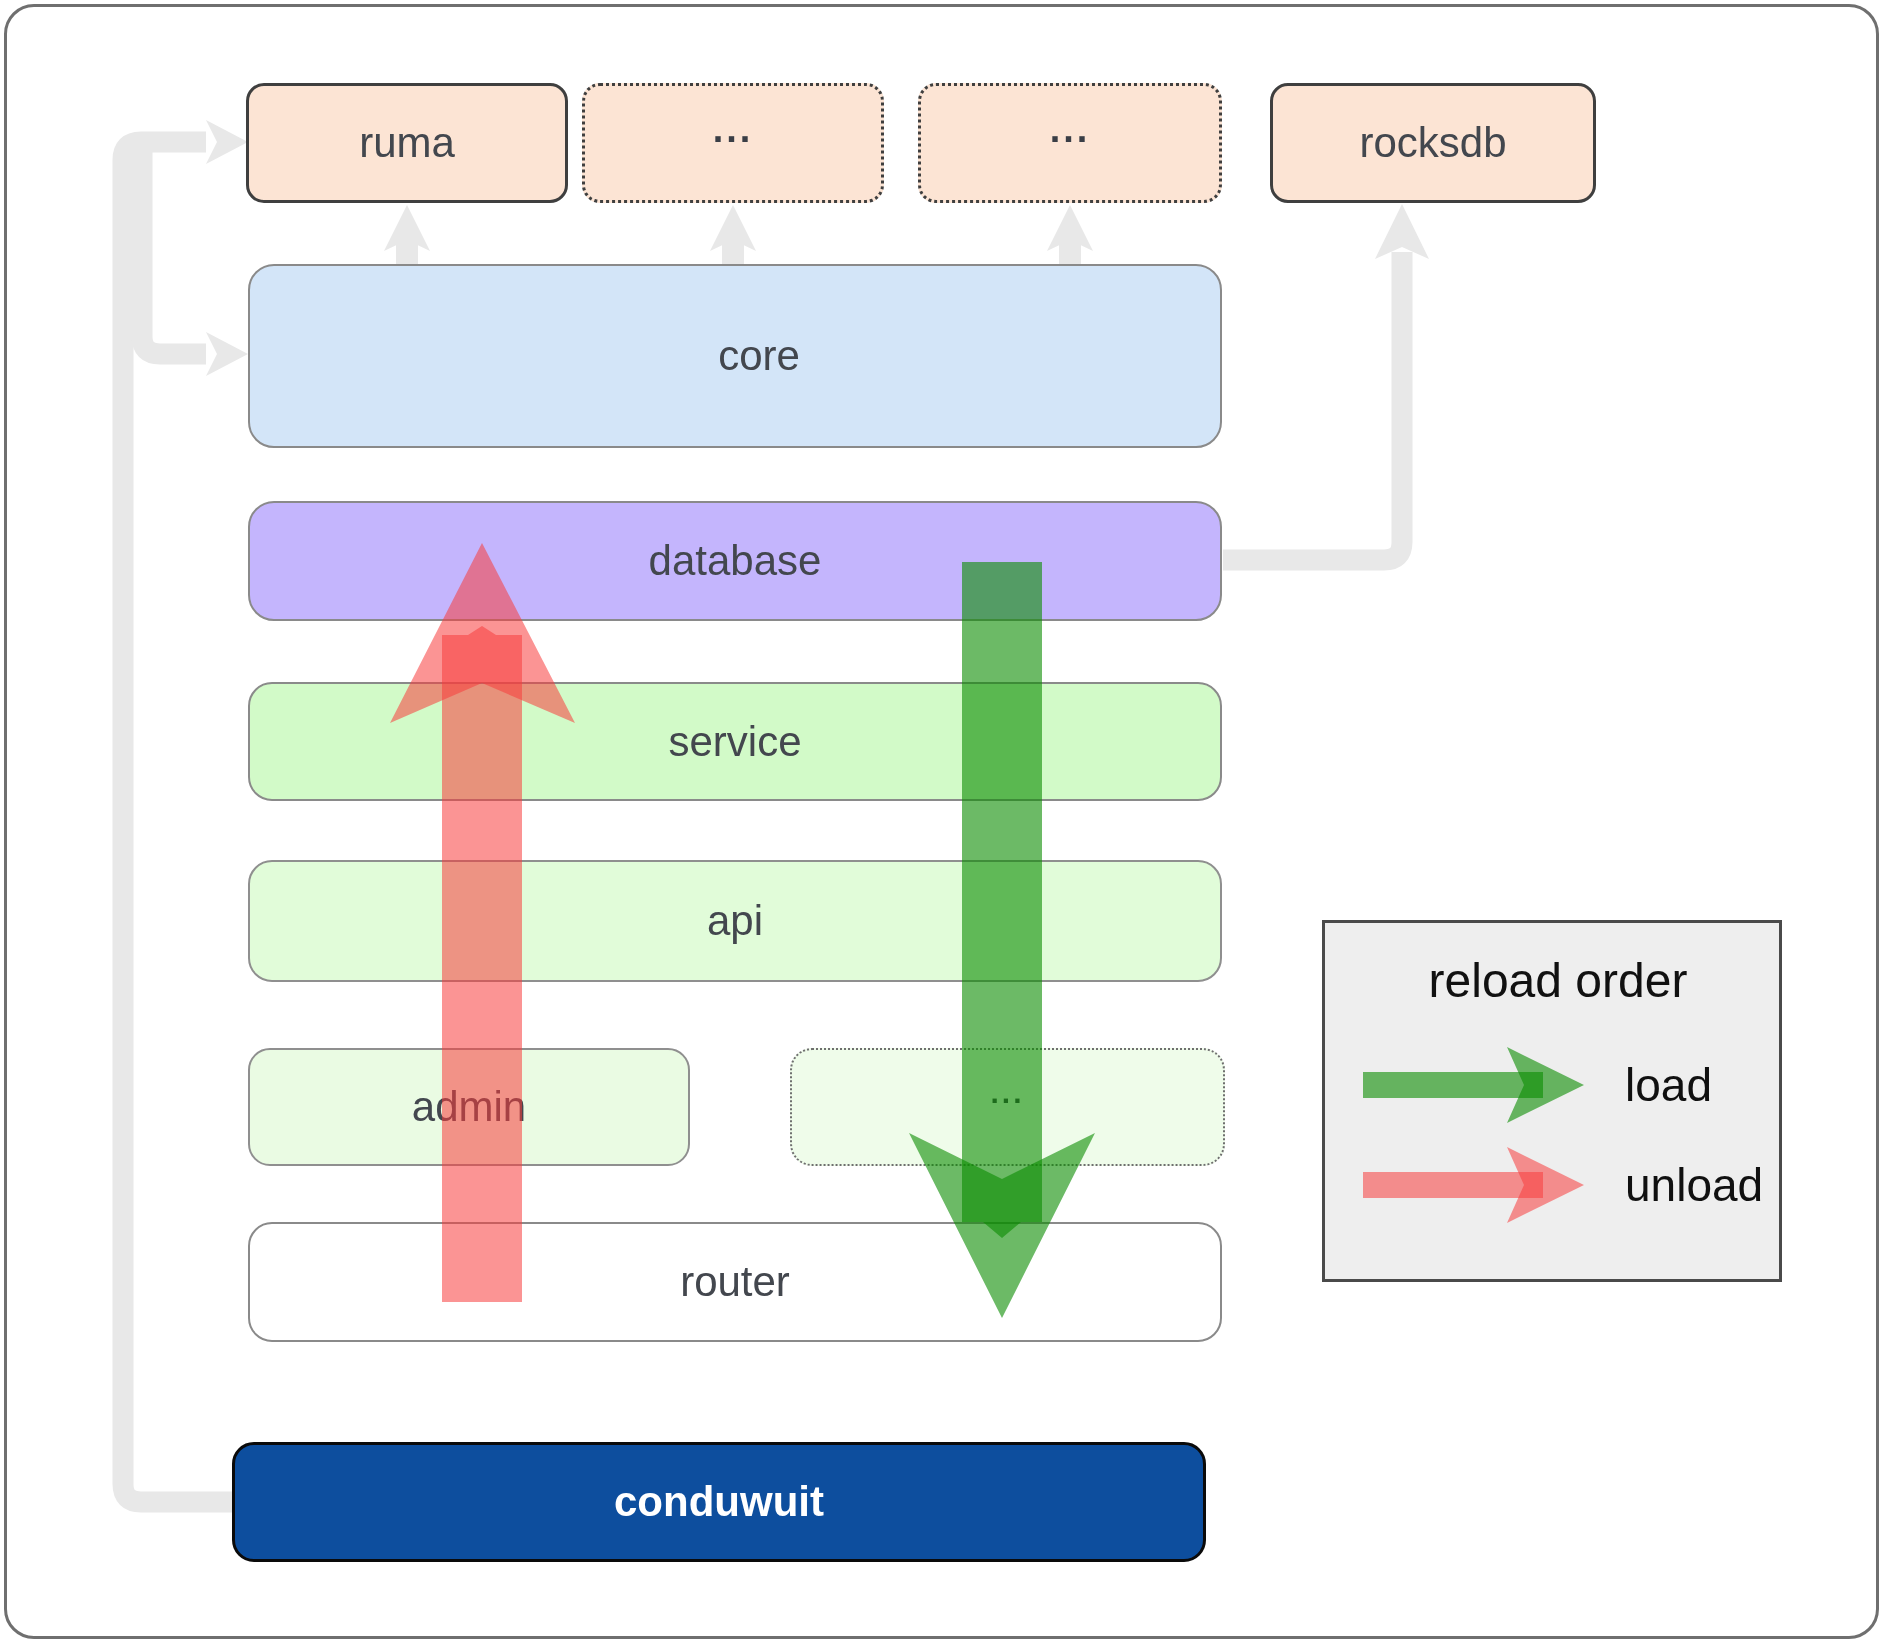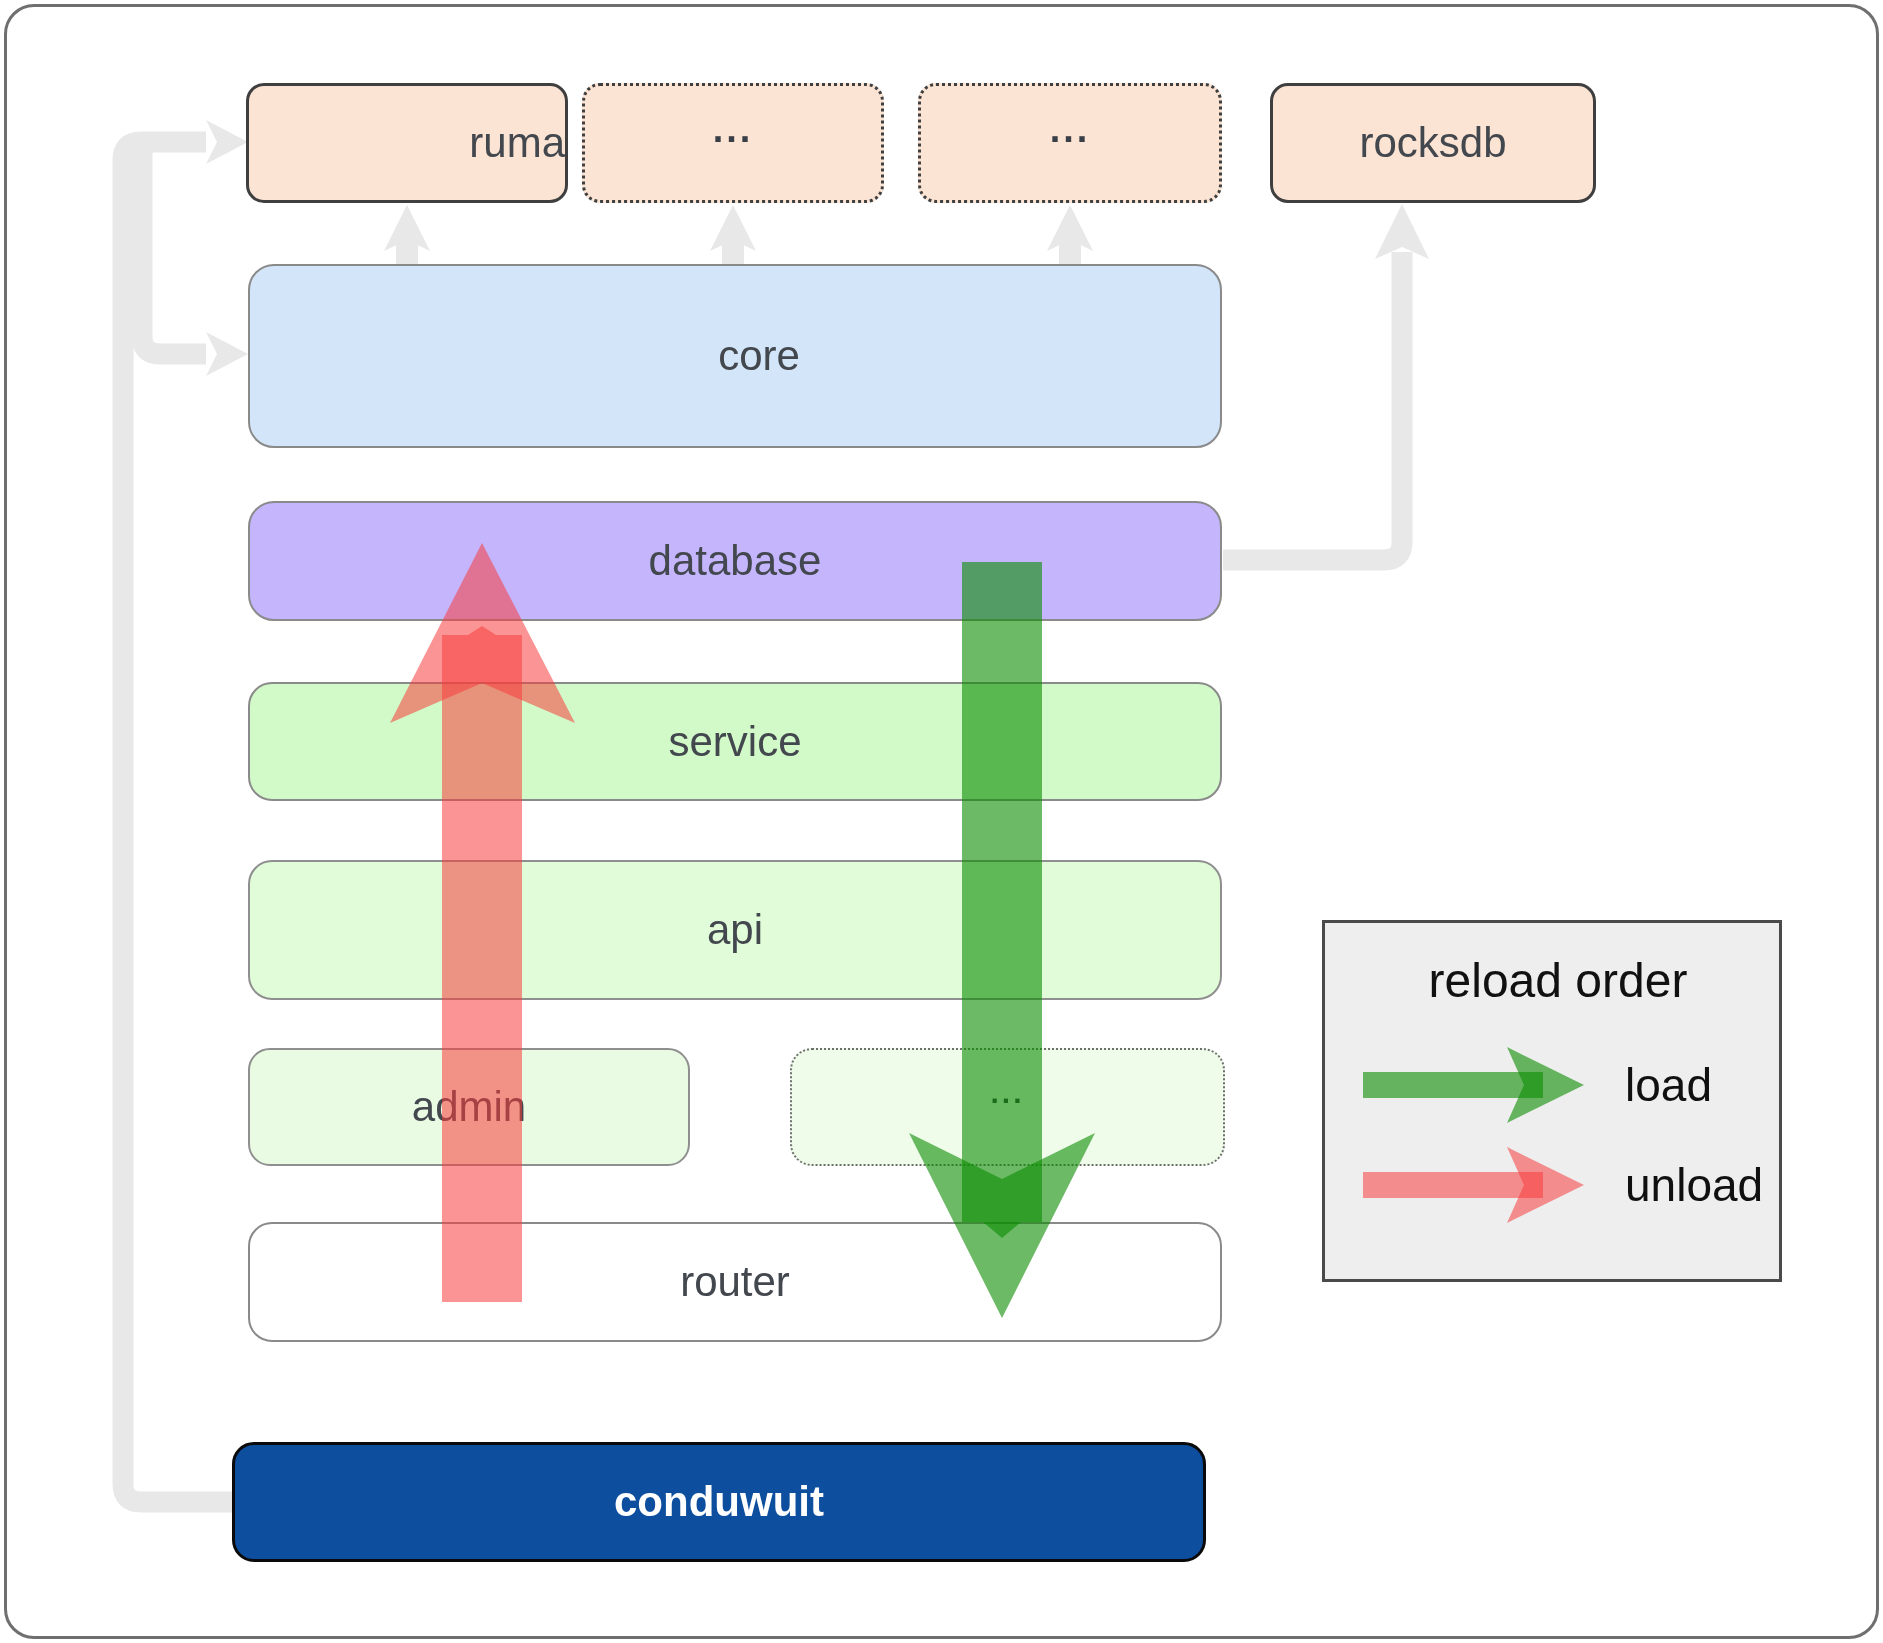--- a/index.html
+++ b/index.html
@@ -14,29 +14,29 @@
   svg.layer{position:absolute;left:0;top:0;z-index:1;pointer-events:none;}
   svg.overlay{z-index:3;}
   .node{
     position:absolute;display:flex;align-items:center;justify-content:center;
     box-sizing:border-box;font-size:42px;color:#43474e;z-index:2;
   }
   .node span{display:block;}
   
   .peach{background:#fce4d4;border:3px solid #3f3f3f;border-radius:18px;}
   .peach.dotted{border:3px dotted #3f3f3f;}
-  #node-ruma{left:246px;top:83px;width:322px;height:120px;justify-content:flex-end;}
+  #node-ruma{left:246px;top:83px;width:322px;height:120px;}
   #node-ellipsis-top-1{left:582px;top:83px;width:302px;height:120px;}
   #node-ellipsis-top-2{left:918px;top:83px;width:304px;height:120px;}
   #node-rocksdb{left:1270px;top:83px;width:326px;height:120px;}
   
   #node-core{left:248px;top:264px;width:974px;height:184px;background:#d3e5f8;border:2.5px solid #8a8a8a;border-radius:26px;padding-left:48px;}
   #node-database{left:248px;top:501px;width:974px;height:120px;background:#c4b5fd;border:2.5px solid #8a8a8a;border-radius:26px;}
   #node-service{left:248px;top:682px;width:974px;height:119px;background:#d2fac8;border:2.5px solid #8a8a8a;border-radius:24px;}
-  #node-api{left:248px;top:860px;width:974px;height:140px;background:#e1fcd9;border:2.5px solid #8f8f8f;border-radius:24px;}
+  #node-api{left:248px;top:860px;width:974px;height:122px;background:#e1fcd9;border:2.5px solid #8f8f8f;border-radius:24px;}
   #node-admin{left:248px;top:1048px;width:442px;height:118px;background:#eafbe3;border:2.5px solid #8f8f8f;border-radius:22px;}
   #node-ellipsis-mid{left:790px;top:1048px;width:435px;height:118px;background:#effcea;border:2.5px dotted #6f6f6f;border-radius:22px;}
   #node-router{left:248px;top:1222px;width:974px;height:120px;background:#ffffff;border:2.5px solid #8a8a8a;border-radius:24px;}
   #node-conduwuit{left:232px;top:1442px;width:974px;height:120px;background:#0d4e9e;border:3px solid #0a0a0a;border-radius:22px;color:#ffffff;font-weight:bold;}
   
   .ellipsis-label span{transform:translateY(-14px);font-weight:bold;letter-spacing:3px;font-size:38px;color:#3a3e46;}
   #node-ellipsis-mid span{font-size:30px;}
   
   #legend{
     position:absolute;left:1322px;top:920px;width:460px;height:362px;

